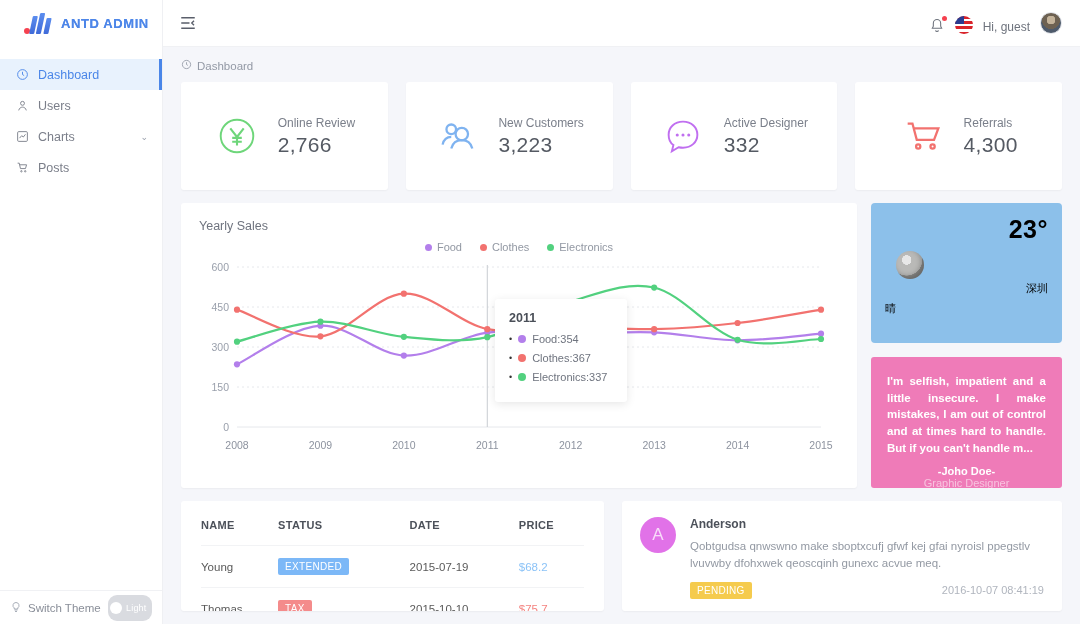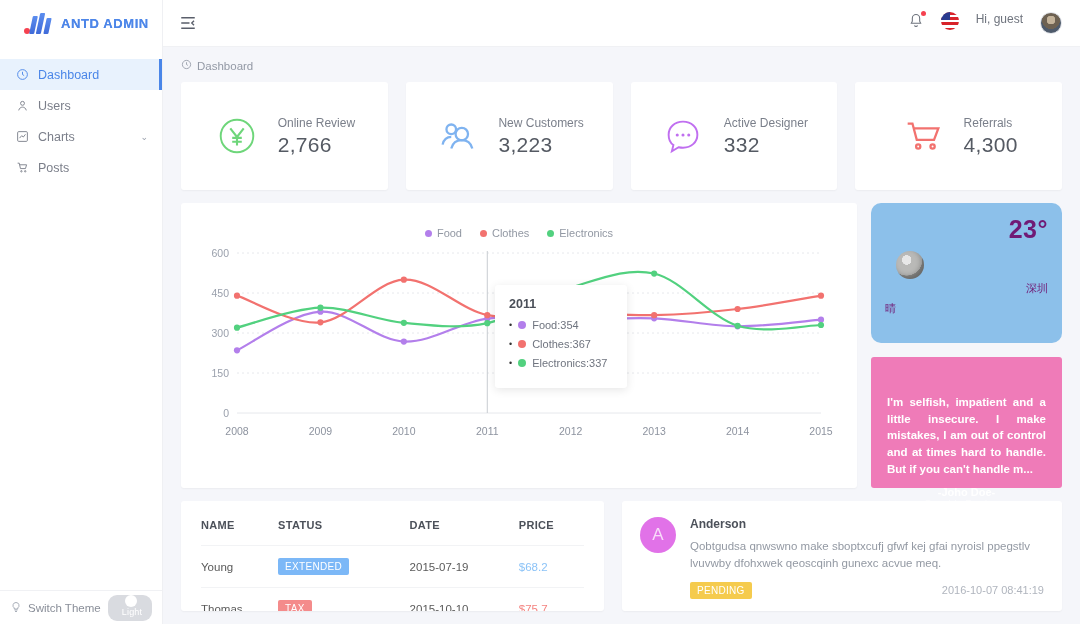--- a/index.html
+++ b/index.html
@@ -50,36 +50,36 @@
   .nav-label { flex:1; }
   .nav-caret { font-size:9px; color:#9aa0ac; }
 
   .theme-switch {
     height:34px; display:flex; align-items:center; gap:6px; padding:0 10px;
     font-size:11.5px; color:#8a8f99; border-top:1px solid #f0f1f4;
   }
   .theme-label { flex:1; }
   .toggle {
     width:44px; height:26px; border-radius:9px; background:#d9dbe0;
-    position:relative; display:flex; align-items:center; cursor:pointer;flex-direction:column;
+    position:relative; display:flex; align-items:center; cursor:pointer;
   }
   .toggle .knob {
     width:12px; height:12px; border-radius:50%; background:#fff; margin-left:2px;
   }
   .toggle .t-text { font-size:9px; color:#fff; margin-left:4px; letter-spacing:.2px; }
 
   
   .main { flex:1; display:flex; flex-direction:column; height:624px; overflow:hidden; }
   .topbar {
     height:47px; background:#fff; display:flex; align-items:center;
     padding:0 18px 0 16px; border-bottom:1px solid #f0f1f4;
   }
   .fold-btn { width:18px; height:18px; cursor:pointer; color:#5a5f6b; }
   .fold-btn svg { width:18px; height:18px; }
-  .top-right { margin-left:auto; display:flex; align-items:flex-start; gap:17px; }
+  .top-right { margin-left:auto; display:flex; align-items:flex-end; gap:10px; }
   .bell { position:relative; width:16px; height:17px; color:#6e737d; cursor:pointer; }
   .bell svg { width:16px; height:17px; }
   .bell-dot {
     position:absolute; top:-1px; right:-2px; width:5px; height:5px;
     background:#f5414f; border-radius:50%;
   }
   .flag {
     width:18px; height:18px; border-radius:50%; overflow:hidden; cursor:pointer;
     position:relative; background:#fff;
   }
@@ -134,33 +134,33 @@
   }
   .tt-title { font-size:12.5px; font-weight:bold; color:#4a4f58; margin-bottom:8px; }
   .tt-row {
     display:flex; align-items:center; gap:6px; font-size:11px; color:#6f747f; margin:7px 0;
   }
   .tt-bullet { font-size:9px; color:#333; }
   .tt-dot { width:8px; height:8px; border-radius:50%; display:block; }
 
   .side-col { width:214px; display:flex; flex-direction:column; gap:14px; }
   .weather {
-    height:140px; border-radius:10px; padding:12px 14px; position:relative; color:#701a75;
+    height:140px; border-radius:4px; padding:12px 14px; position:relative; color:#000000;
   }
   .w-temp { font-size:25px; font-weight:bold; text-align:right; letter-spacing:.5px; }
   .w-city { position:absolute; right:14px; top:78px; font-size:11px; }
   .w-moon {
     position:absolute; left:25px; top:48px; width:28px; height:28px; border-radius:50%;
     background:radial-gradient(circle at 38% 32%, #e7e7e7 0 18%, #b9b9b7 19% 60%, #8e8e8c 61% 100%);
     box-shadow:inset -3px -3px 5px rgba(0,0,0,.25);
   }
   .w-cond { position:absolute; left:14px; top:98px; font-size:11px; }
 
   .quote { height:131px; border-radius:3px; padding:16px 16px 10px; color:#fff; text-align:center; }
-  .quote-text { font-size:11.5px; font-weight:bold; line-height:1.45; text-align:justify;margin-top:21px; }
+  .quote-text { font-size:11.5px; font-weight:bold; line-height:1.45; text-align:justify; }
   .quote-author { font-size:11px; font-weight:bold; margin-top:9px; }
   .quote-role { font-size:11px; margin-top:0; color:rgba(255,255,255,.55); }
 
   .row3 { display:flex; gap:18px; margin-top:13px; }
   .table-card { flex:1; padding:14px 20px 0; height:110px; overflow:hidden; }
   table { width:100%; border-collapse:collapse; }
   thead th {
     text-align:left; font-size:11px; font-weight:bold; color:#4c515a;
     padding:4px 0 14px; letter-spacing:.3px;
   }
@@ -356,20 +356,21 @@
             </span>
             <span class="stat-txt">
               <span class="stat-title">Referrals</span>
               <span class="stat-val">4,300</span>
             </span>
           </div>
         </div>
 
         <div class="row2">
           <div class="card chart-card">
+            <div class="chart-title">Yearly Sales</div>
             <div class="legend" id="legend">
                 <span>
                   <i style="background: rgb(179, 127, 235);"></i>
                   <span>Food</span>
                 </span>
                 <span>
                   <i style="background: rgb(242, 114, 111);"></i>
                   <span>Clothes</span>
                 </span>
                 <span>

